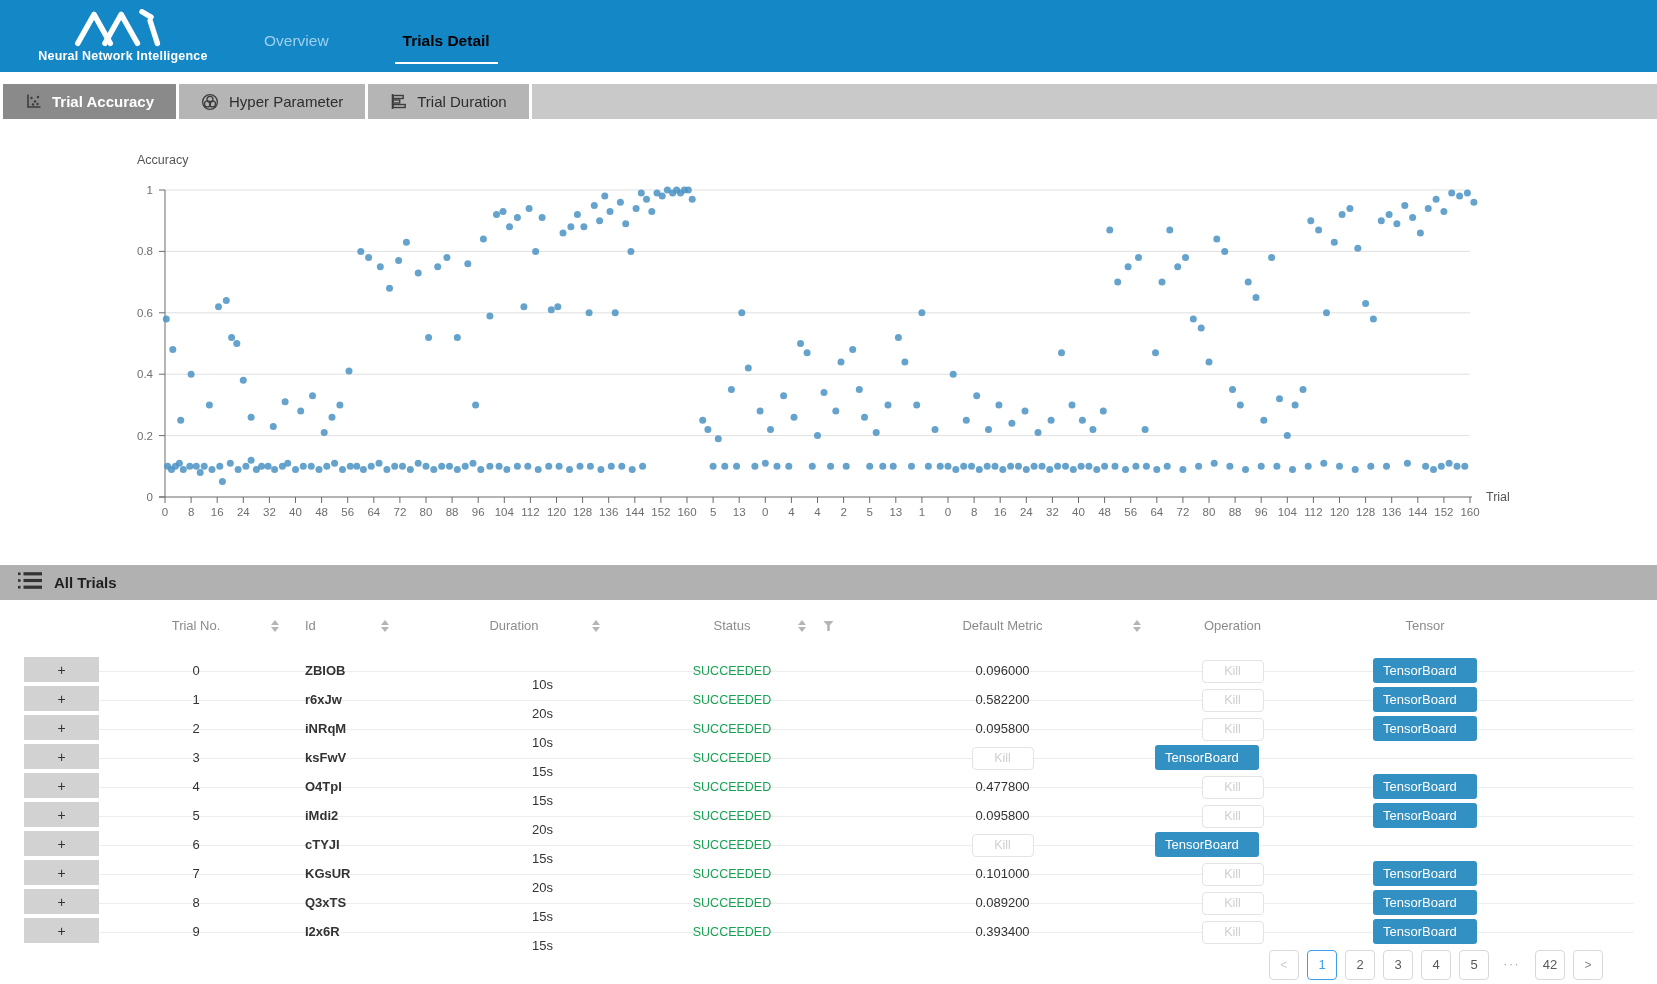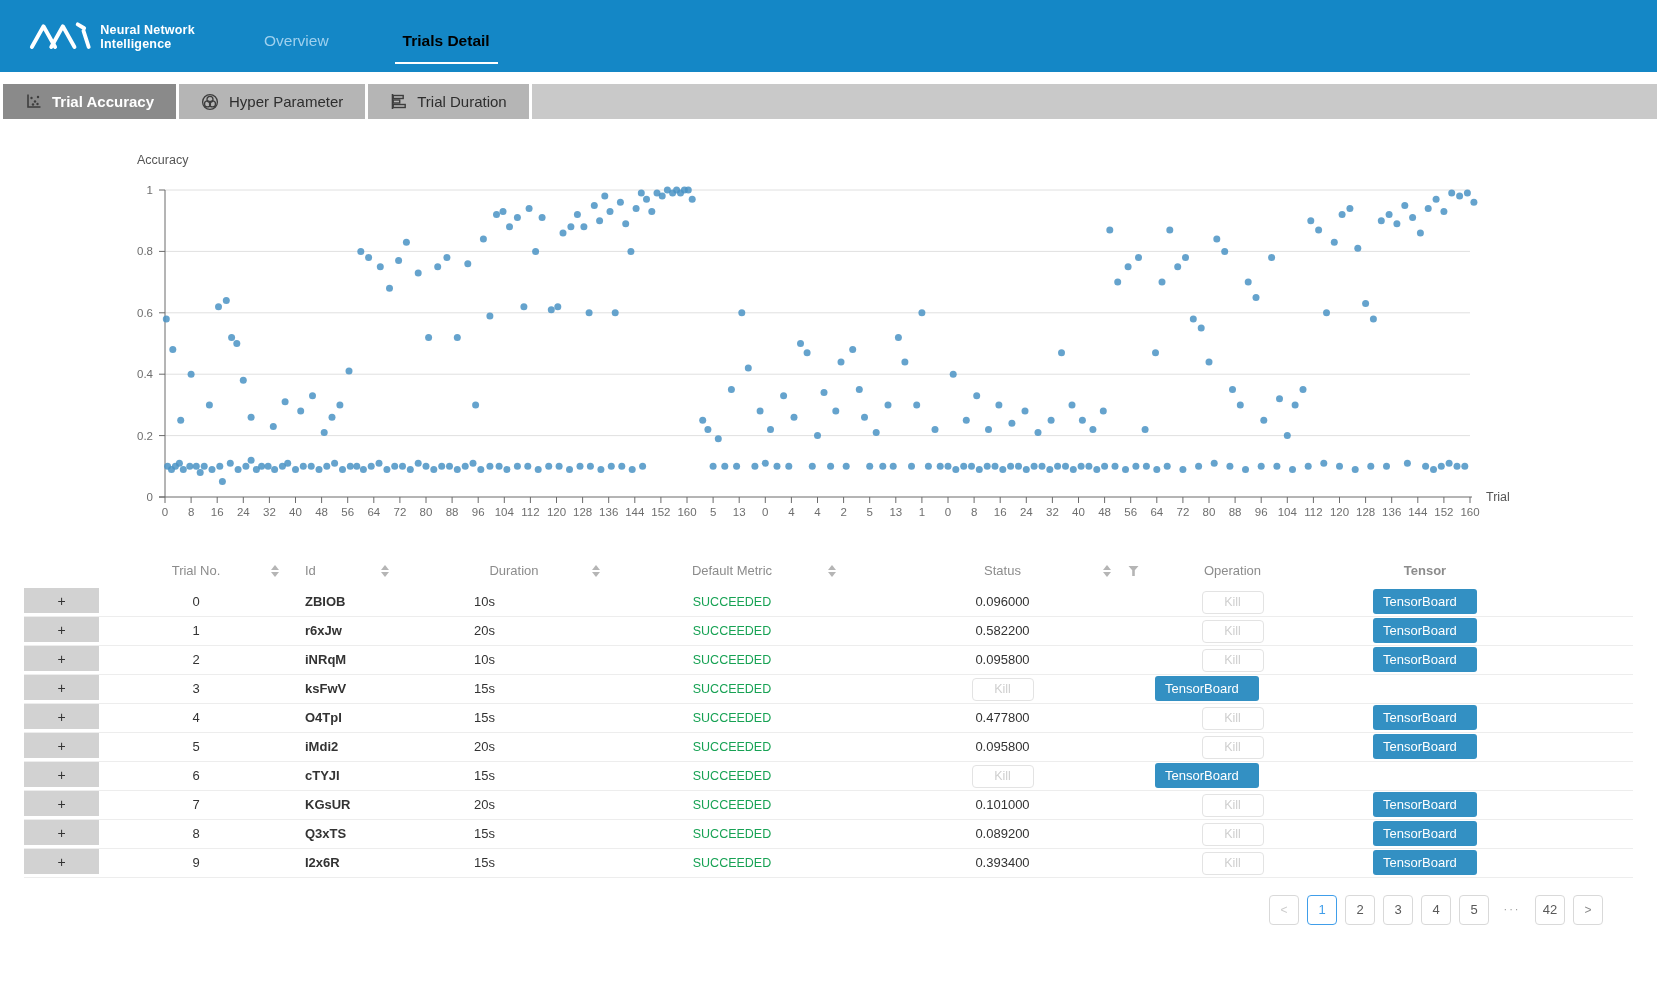--- a/index.html
+++ b/index.html
@@ -6,21 +6,21 @@
   body {
     width: 1657px; height: 984px; overflow: hidden;
     background: #fff;
     font-family: "Liberation Sans", sans-serif;
     -webkit-font-smoothing: antialiased;
   }
   .app { position: relative; width: 1657px; height: 984px; background:#fff; }
 
   
   .topbar { height: 72px; background: #1487c6; display: flex; align-items: center; }
-  .logo { margin-left: 28px; display: flex; align-items: center; width: 190px; justify-content: flex-end; }
+  .logo { margin-left: 28px; display: flex; flex-direction: column; align-items: center; width: 190px; justify-content: flex-end; }
   .logo svg { display: block; }
   .logo-sub { color: #fff; font-size: 12.5px; font-weight: bold; letter-spacing: .2px; margin-top: 2px; }
   .nav { display: flex; gap: 74px; margin-left: 46px; margin-top: 14px; }
   .nav-item { position: relative; font-size: 15.5px; color: #9ed0ee; cursor: pointer; padding-bottom: 4px; }
   .nav-item.active { color: #000000; font-weight: bold; }
   .nav-item.active::after { content:""; position:absolute; left:-8px; right:-8px; bottom:-10px; height:2px; background:#fff; }
 
   
   .subtabs { height: 35px; margin-top: 12px; background:#fff; display:flex; gap:3px; padding-left:3px; }
   .subtab { height: 35px; display:flex; align-items:center; gap:10px; padding: 0 22px;
@@ -38,33 +38,33 @@
   .section-bar { margin-top: 20px; height: 35px; background:#b1b1b1; display:flex; align-items:center; padding-left:18px; gap:12px; }
   .section-bar .title { font-size:15px; font-weight:bold; color:#1f1f1f; }
 
   
   .table { margin: 8px 24px 0 24px; }
   .trow { display:grid; grid-template-columns: 75px 194px 181px 140px 236px 305px 155px 323px; align-items:center; }
   .thead { height: 35px; color:#8c8c8c; font-size:13px; }
   .th { position:relative; height:35px; display:flex; align-items:center; justify-content:center; }
   .th.c2 { justify-content:flex-start; padding-left:12px;text-align:center; }
   .th.c3 { padding-right:60px; }
-  .th.c7 { padding-right:93px;font-weight:bold; }
+  .th.c7 { padding-right:93px; }
   .sort-icon { position:absolute; right:14px; top:50%; transform:translateY(-50%); display:flex; flex-direction:column; gap:2px; cursor:pointer; }
   .sort-icon i { display:block; width:0; height:0; border-left:4px solid transparent; border-right:4px solid transparent; }
   .sort-icon .up { border-bottom:5px solid #b5b5b5; }
   .sort-icon .down { border-top:5px solid #b5b5b5; }
   .th.c2 .sort-icon { right:auto; left:88px; }
   .th.c4 .sort-icon { right:44px; }
   .filter-icon { position:absolute; right:16px; top:50%; transform:translateY(-50%); cursor:pointer; display:inline-flex; }
 
   .drow { height:29px; border-bottom:1px solid #ededed; font-size:13px; color:#333; }
   .cell { height:28px; line-height:28px; text-align:center; overflow:hidden; }
   .cell.c2 { text-align:left; padding-left:12px;font-weight:bold; }
-  .cell.c3 { text-align:left; padding-right:3px; }
+  .cell.c3 { text-align:center; padding-right:3px;margin-top:28px; }
   .cell.c7 { padding-right:93px; }
   .expander { height:28px; display:flex; align-items:flex-start; }
   .expander .plus { width:100%; height:25px; background:#d2d2d2; color:#333; font-size:14px;
                     display:flex; align-items:center; justify-content:center; cursor:pointer; }
   .status { font-size:12.5px; font-weight:normal; }
   .kill-btn { display:inline-block; width:62px; height:23px; line-height:21px; border:1px solid #e3e3e3;
               border-radius:4px; background:#fff; color:#cfcfcf; font-size:12.5px; text-align:center;
               font-family:"Liberation Sans",sans-serif; }
   .tb-btn { display:inline-block; min-width:104px; height:25px; line-height:25px; border:none; border-radius:3px;
             color:#fff; font-size:13px; text-align:left; cursor:pointer; padding:0 10px;
@@ -551,64 +551,77 @@
         <circle cx="1428.2" cy="89.4" r="3.5" fill="#4a93c4" fill-opacity="0.85"></circle>
         <circle cx="1436.1" cy="80.2" r="3.5" fill="#4a93c4" fill-opacity="0.85"></circle>
         <circle cx="1443.9" cy="92.5" r="3.5" fill="#4a93c4" fill-opacity="0.85"></circle>
         <circle cx="1451.7" cy="74.1" r="3.5" fill="#4a93c4" fill-opacity="0.85"></circle>
         <circle cx="1459.6" cy="77.1" r="3.5" fill="#4a93c4" fill-opacity="0.85"></circle>
         <circle cx="1467.4" cy="74.1" r="3.5" fill="#4a93c4" fill-opacity="0.85"></circle>
         <circle cx="1473.9" cy="83.3" r="3.5" fill="#4a93c4" fill-opacity="0.85"></circle>
       </svg>
   </div>
 
+  <div class="section-bar">
+    <span class="icon" id="list-icon"><svg width="24" height="20" viewBox="0 0 24 20">
+          <g fill="#333">
+            <rect x="0" y="1.5" width="2.6" height="2.6"></rect>
+            <rect x="5.5" y="1.2" width="18.5" height="3.2"></rect>
+            <rect x="0" y="8.2" width="2.6" height="2.6"></rect>
+            <rect x="5.5" y="7.9" width="18.5" height="3.2"></rect>
+            <rect x="0" y="14.9" width="2.6" height="2.6"></rect>
+            <rect x="5.5" y="14.6" width="18.5" height="3.2"></rect>
+          </g>
+        </svg></span>
+    <span class="title">All Trials</span>
+  </div>
 
   <div class="table">
     <div class="trow thead" id="thead">
         <div class="th c0"></div>
         <div class="th c1">
           <span class="label">Trial No.</span>
           <span class="sort-icon">
             <i class="up"></i>
             <i class="down"></i>
           </span>
         </div>
         <div class="th c2">
           <span class="label">Id</span>
           <span class="sort-icon">
             <i class="up"></i>
             <i class="down"></i>
           </span>
         </div>
         <div class="th c3">
           <span class="label">Duration</span>
-          <span class="sort-icon">
-            <i class="up"></i>
-            <i class="down"></i>
-          </span>
-        </div>
-        <div class="th c5">
-          <span class="label">Default Metric</span>
           <span class="sort-icon">
             <i class="up"></i>
             <i class="down"></i>
           </span>
         </div>
         <div class="th c4">
           <span class="label">Status</span>
           <span class="sort-icon">
             <i class="up"></i>
             <i class="down"></i>
           </span>
           <span class="filter-icon">
             <svg width="11" height="11" viewBox="0 0 11 11">
               <path d="M0.5 0.5 H10.5 L6.8 4.8 V10.5 H4.2 V4.8 Z" fill="#b5b5b5"></path>
             </svg>
           </span>
         </div>
+        <div class="th c5">
+          <span class="label">Default Metric</span>
+          <span class="sort-icon">
+            <i class="up"></i>
+            <i class="down"></i>
+          </span>
+        </div>
         <div class="th c6">
           <span class="label">Operation</span>
         </div>
         <div class="th c7">
           <span class="label">Tensor</span>
         </div>
       </div>
     <div id="tbody">
         <div class="trow drow">
           <div class="expander c0">

